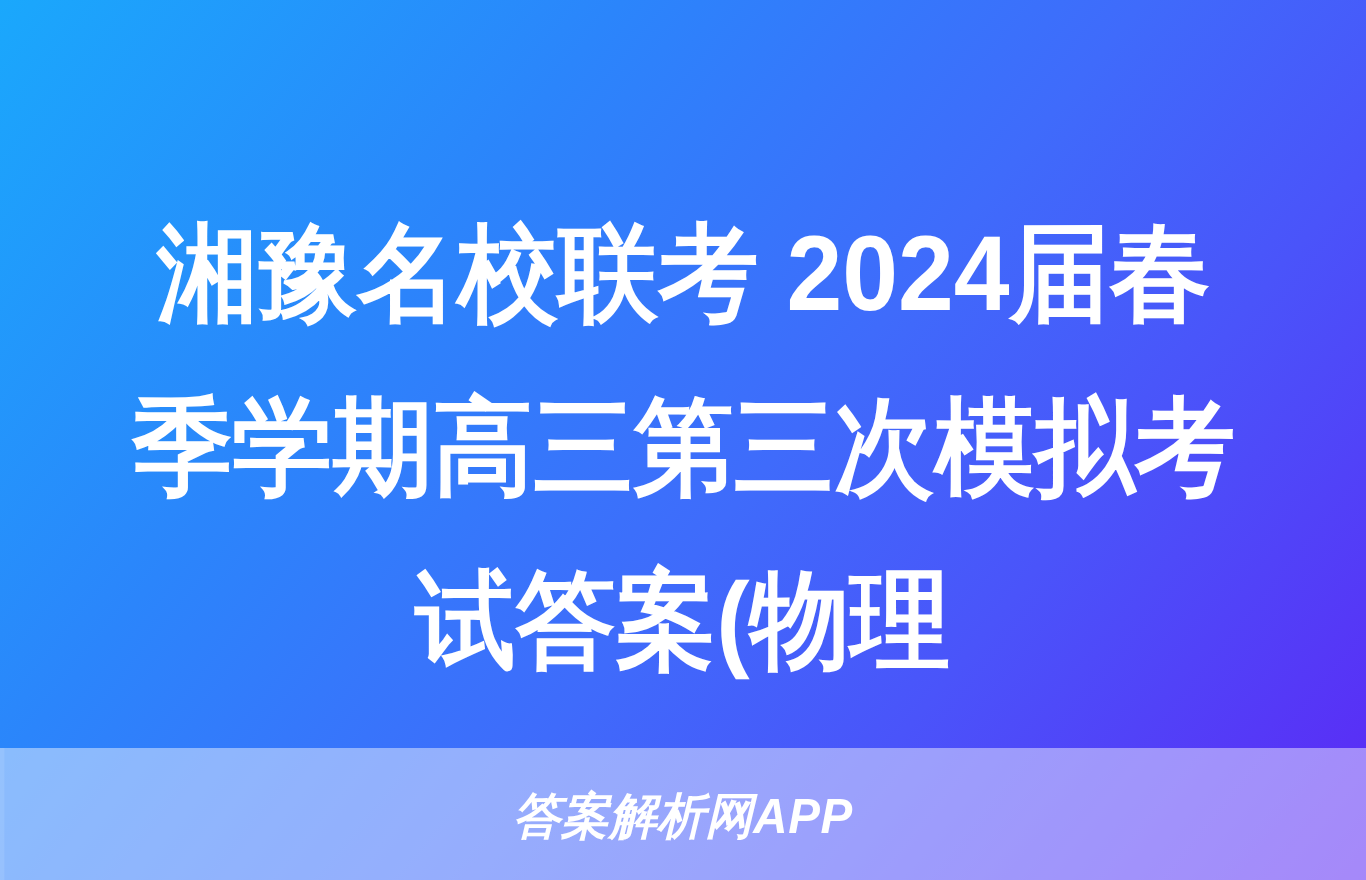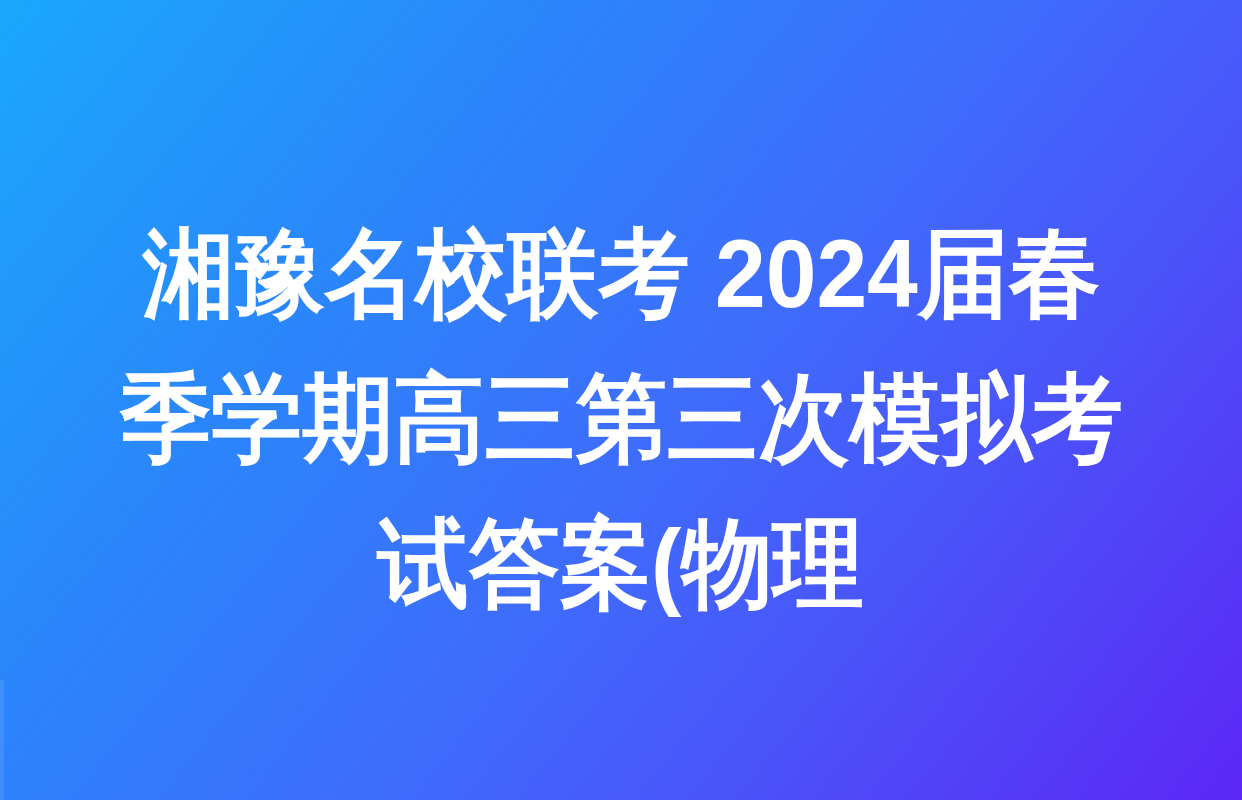--- a/index.html
+++ b/index.html
@@ -25,21 +25,21 @@
   
   #headline {
     position: absolute;
     left: 0;
     right: 0;
     top: 176px;
     height: 460px;
     display: flex;
     flex-direction: column;
     align-items: center;
-    justify-content: flex-end;
+    justify-content: space-between;
     padding: 0 70px;
     box-sizing: border-box;
   }
 
   .hl-line {
     color: #ffffff;
     font-size: 97px;
     line-height: 145px;
     font-weight: 700;
     letter-spacing: 0px;
@@ -87,15 +87,18 @@
 <body>
 
 <div id="poster">
 
   <div id="headline">
     <div class="hl-line">湘豫名校联考 2024届春</div>
     <div class="hl-line">季学期高三第三次模拟考</div>
     <div class="hl-line">试答案(物理</div>
   </div>
 
+  <div id="footer-band">
+    <div id="footer-text">答案解析网APP</div>
+  </div>
   <div id="footer-edge"></div>
 
 </div>
 
 </body></html>

